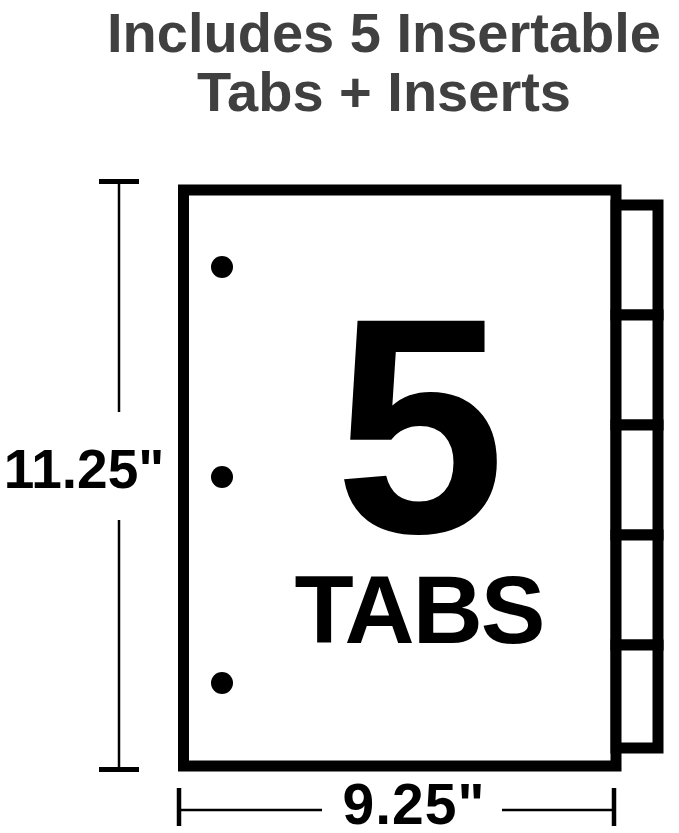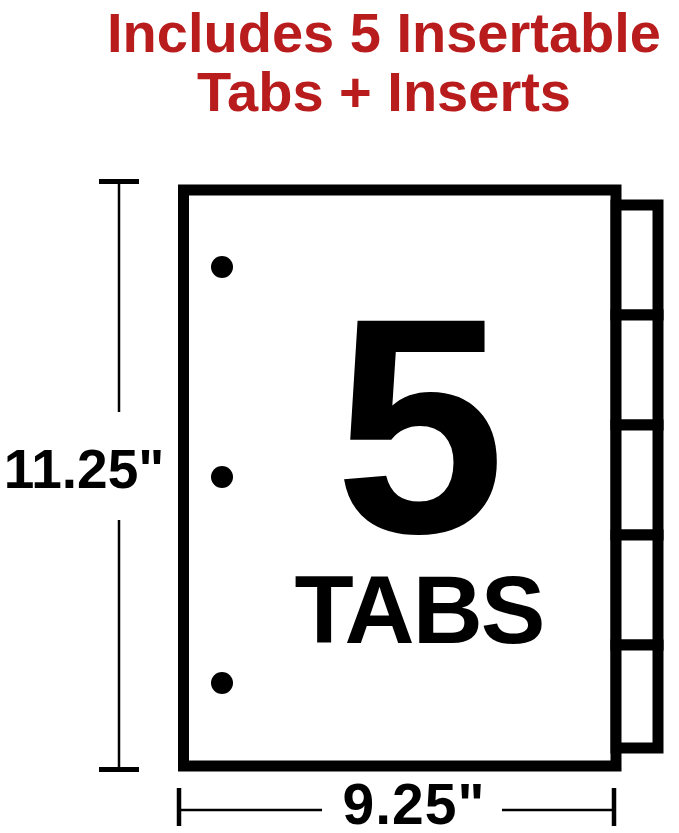--- a/index.html
+++ b/index.html
@@ -14,21 +14,21 @@
     height: 833px;
     background: #ffffff;
     overflow: hidden;
   }
   .heading {
     position: absolute;
     top: 3px;
     left: 88px;
     width: 592px;
     text-align: center;
-    color: #b91c1c;
+    color: #404040;
     font-weight: 700;
     font-size: 56px;
     line-height: 59px;
     letter-spacing: 0px;
   }
   .diagram-svg {
     position: absolute;
     left: 0;
     top: 0;
     width: 679px;

